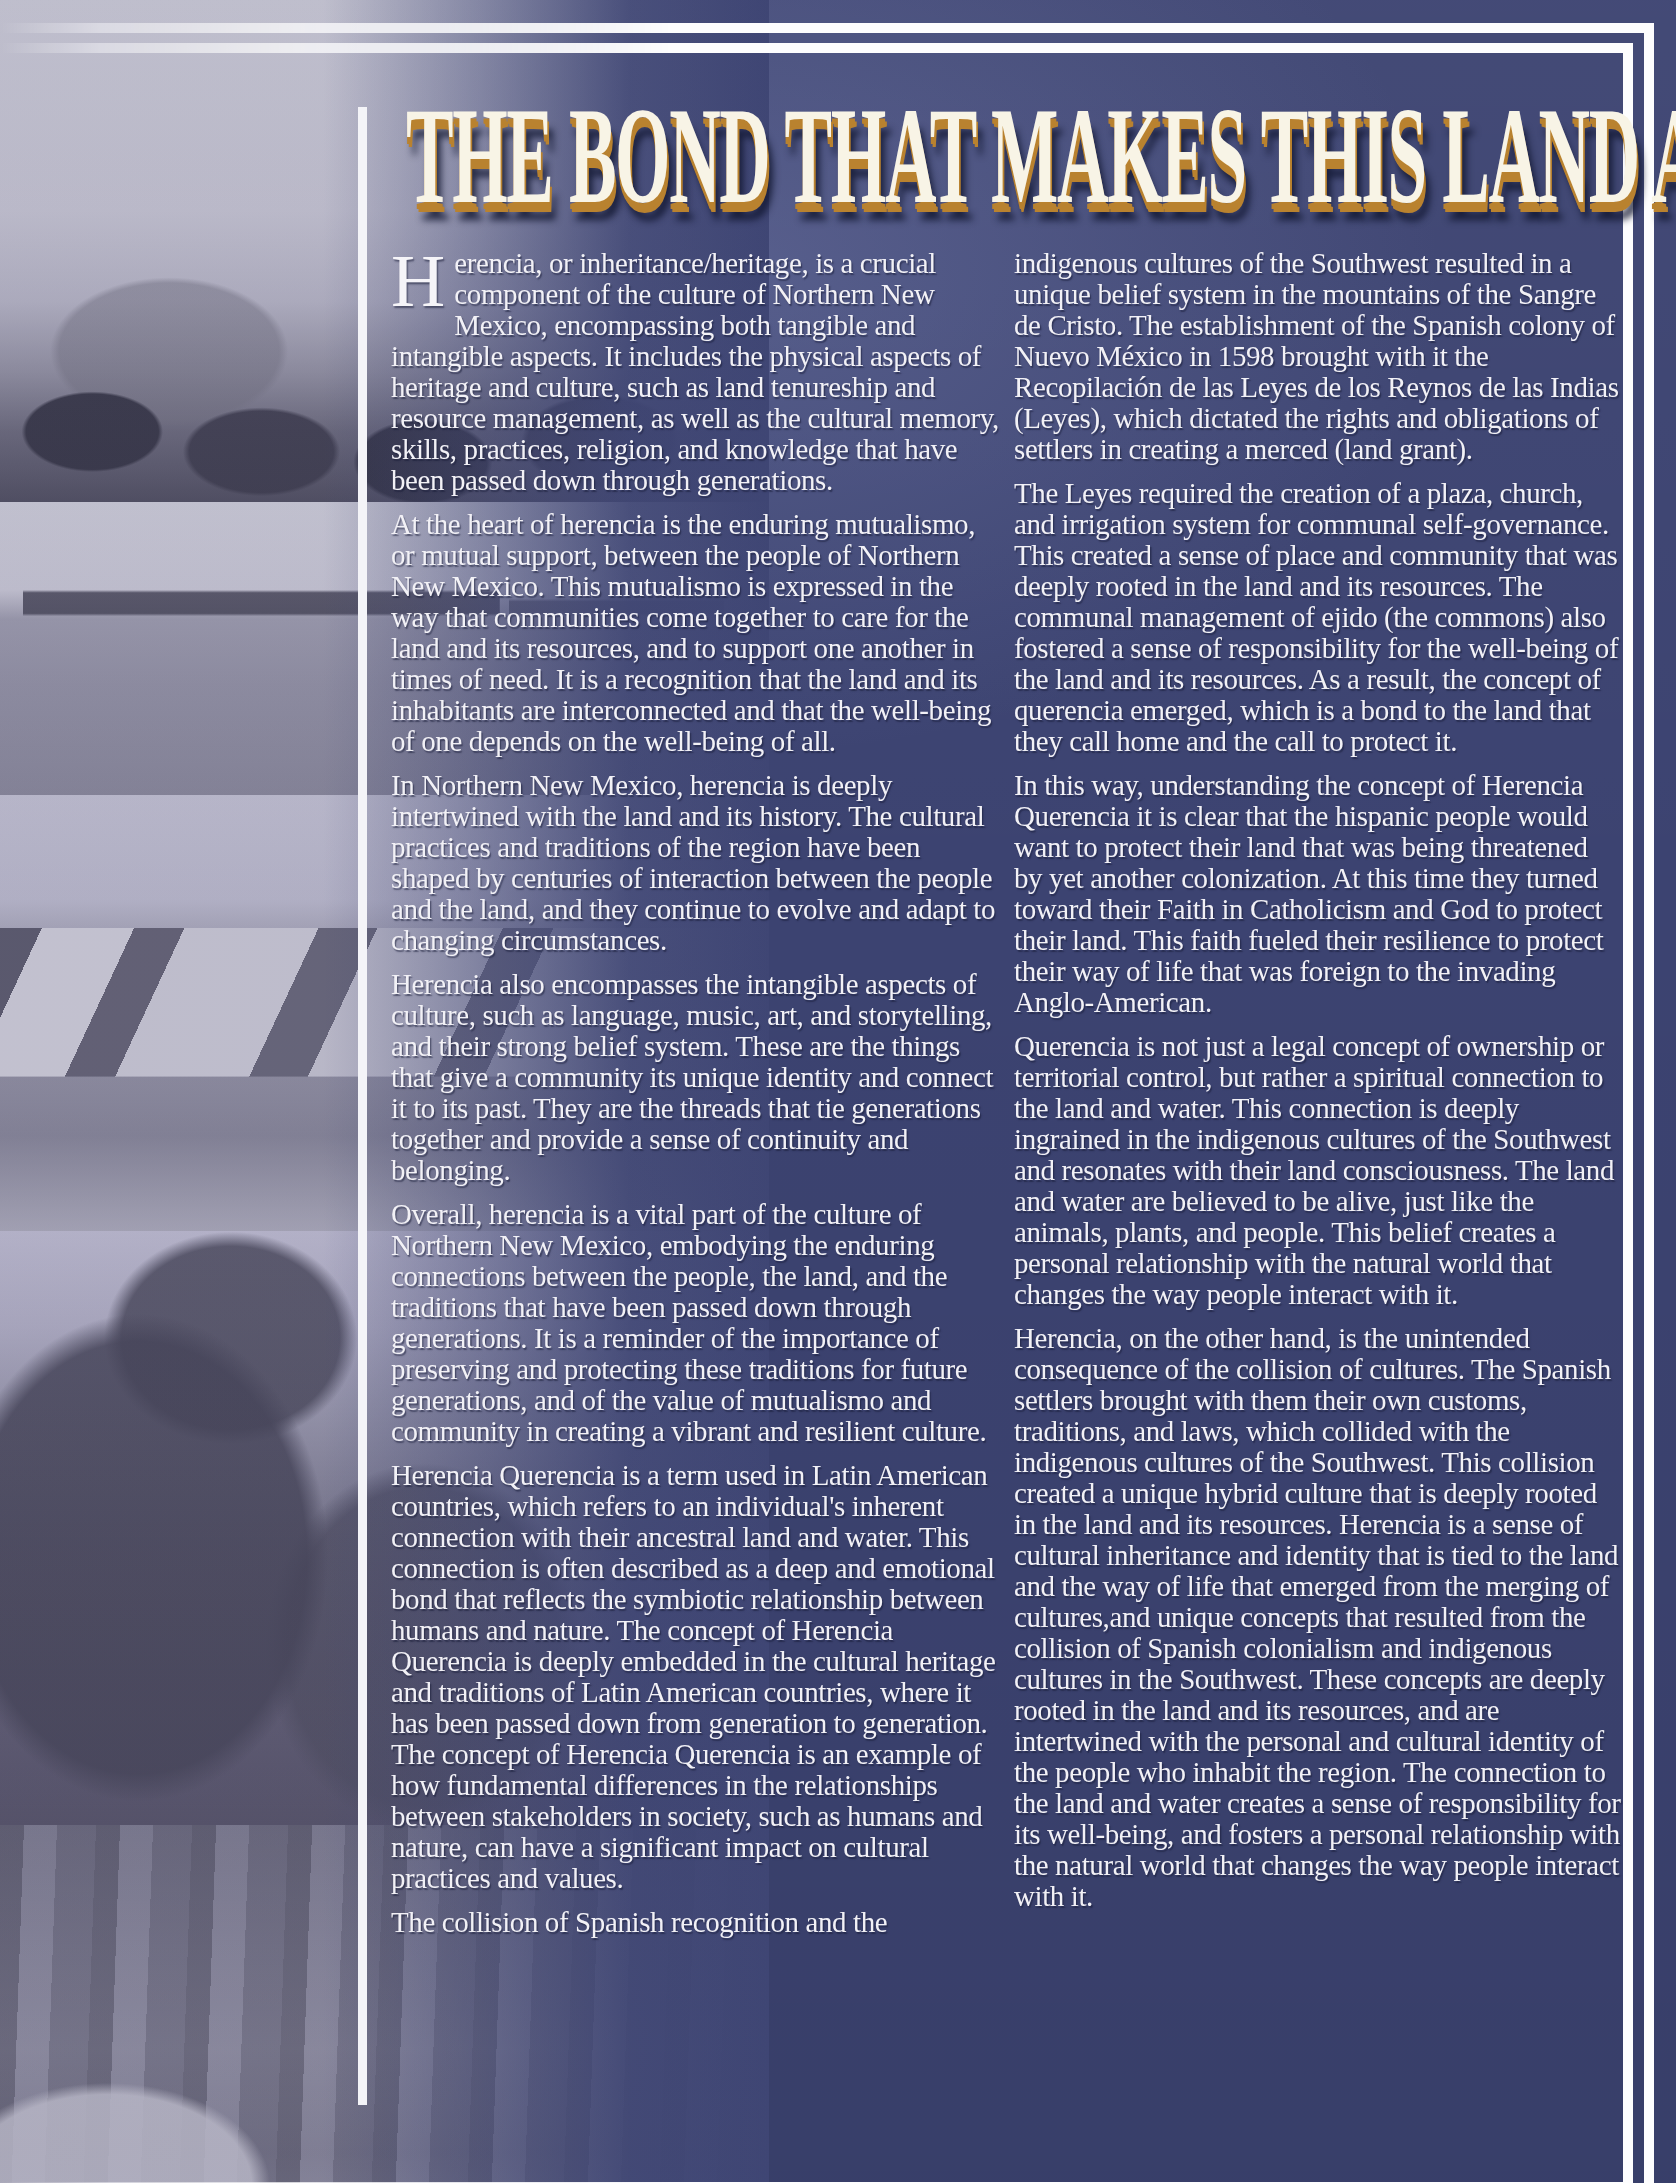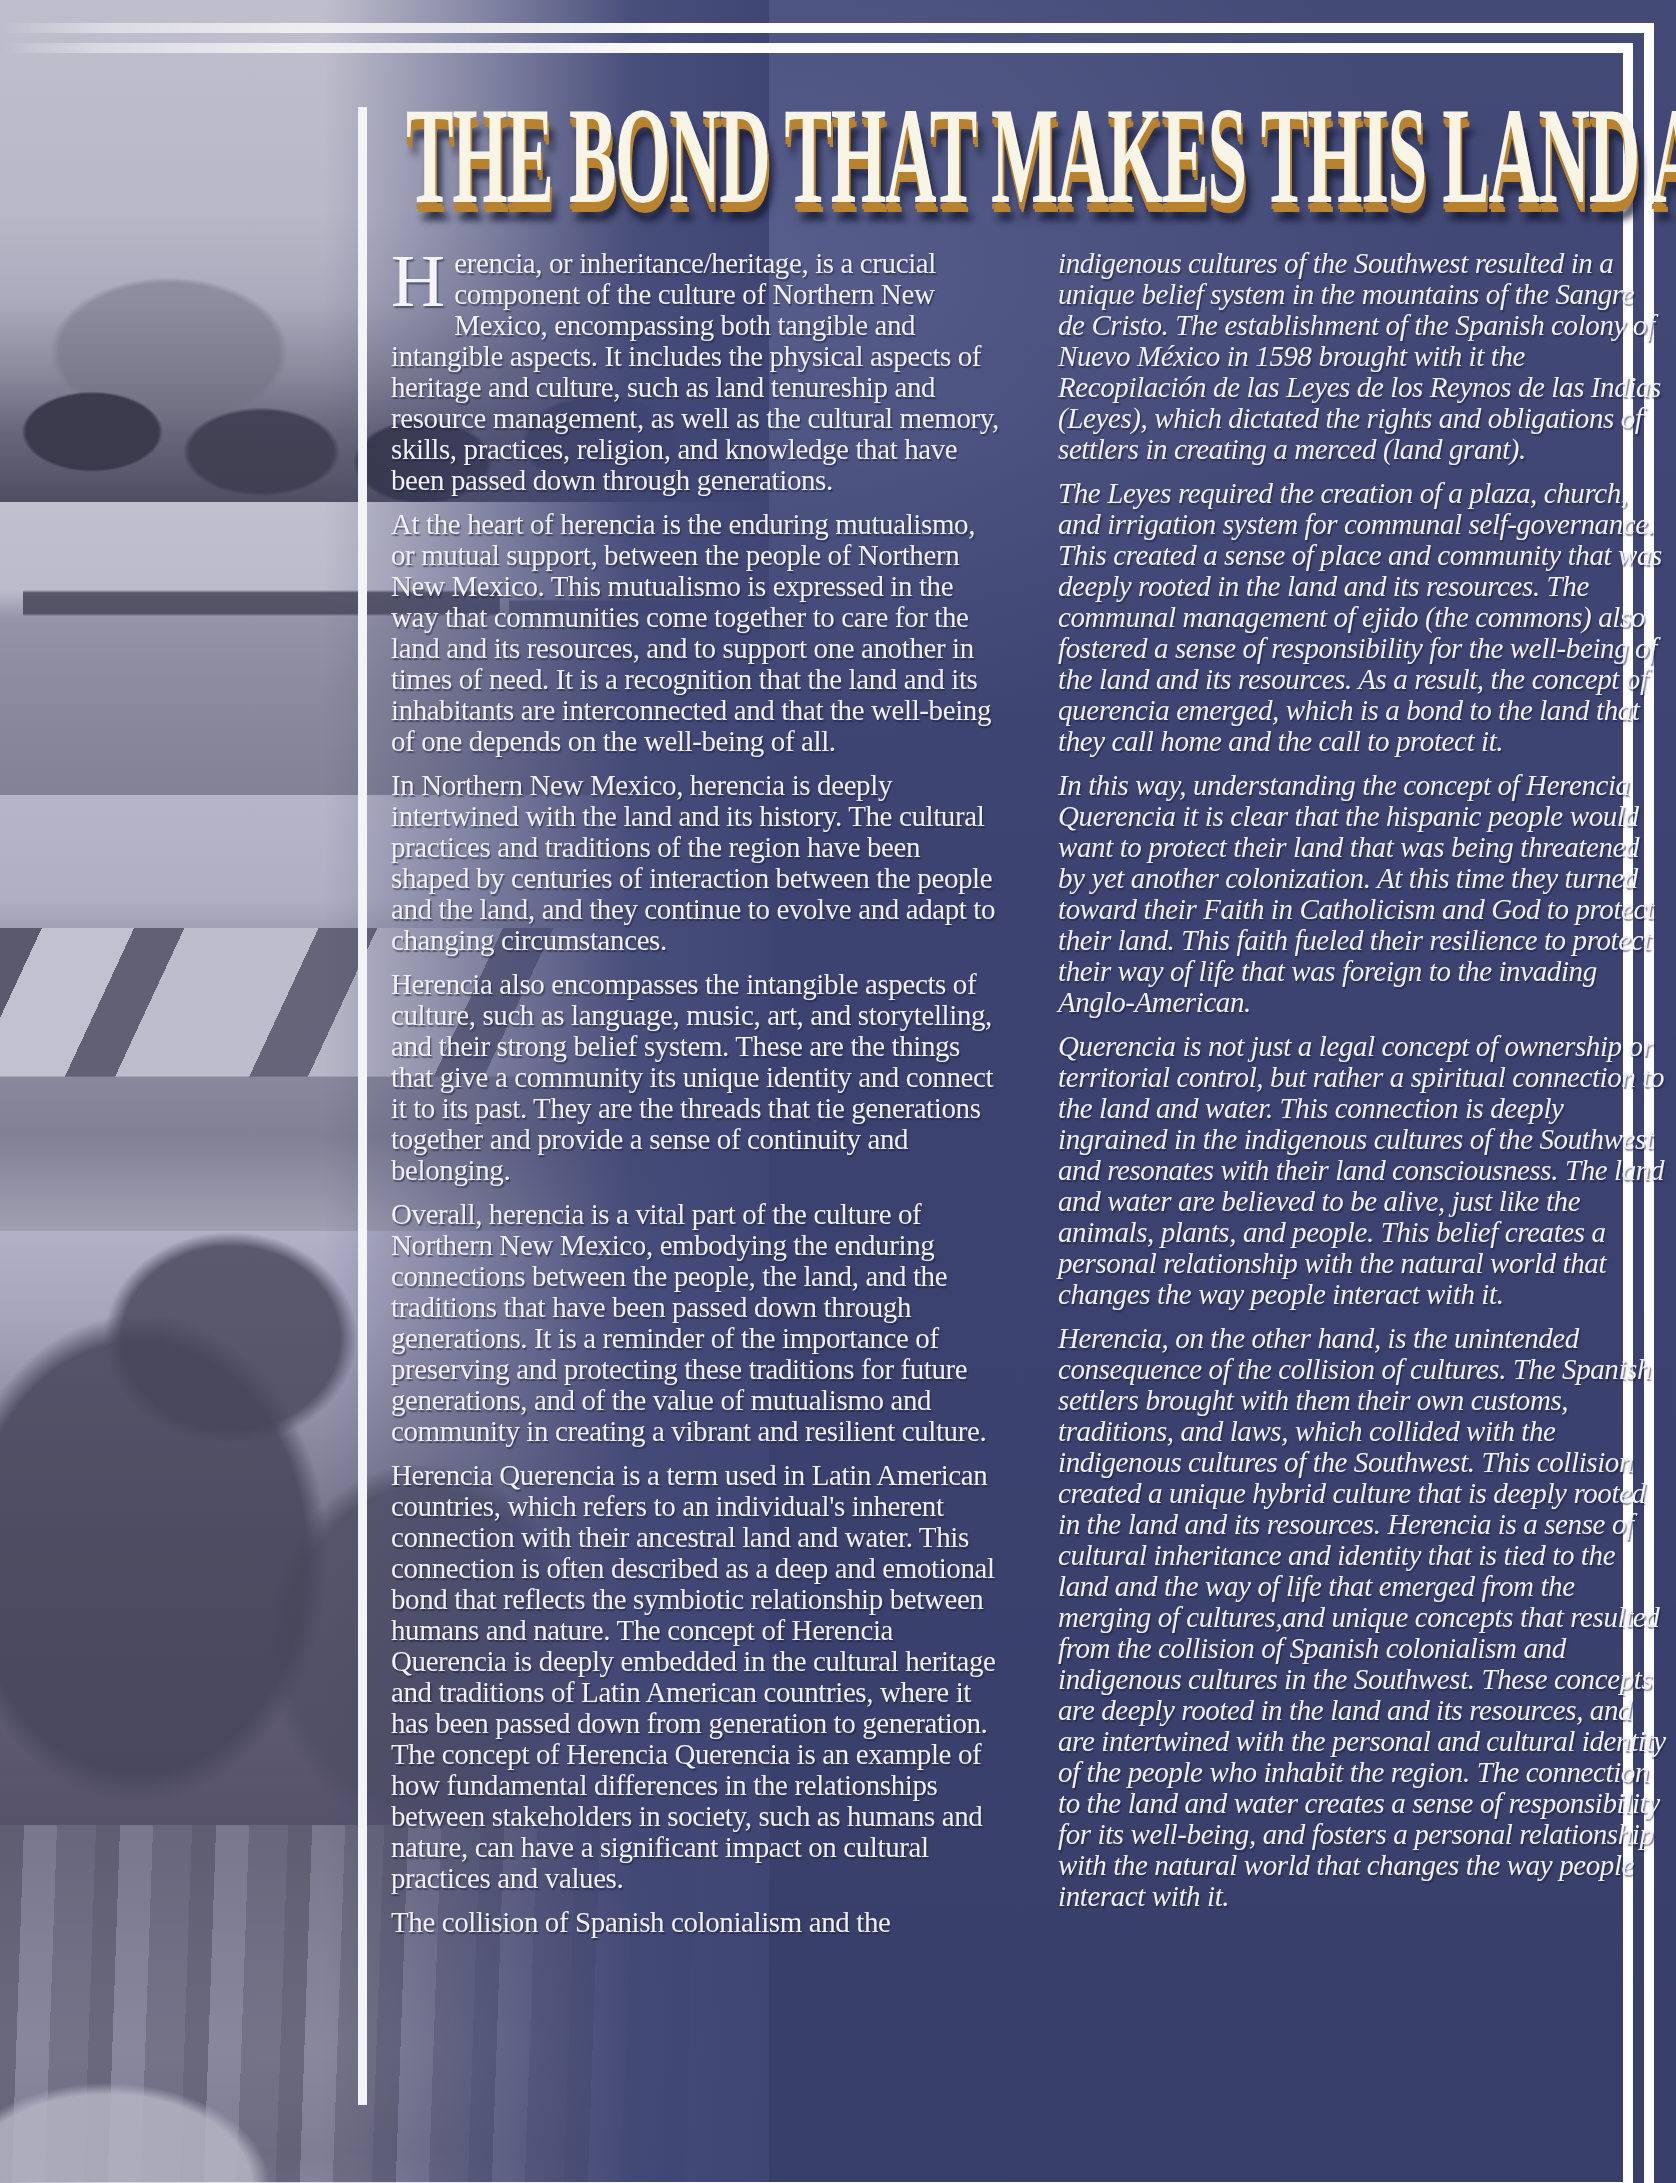--- a/index.html
+++ b/index.html
@@ -85,21 +85,21 @@
     transform:scale(0.82,1.58);transform-origin:left top;
     font-family:"Liberation Serif", serif;font-weight:bold;
     font-size:87px;line-height:87px;letter-spacing:-1.7px;
     color:#f8f4e6;
     text-shadow:0 4.4px 0 #b9822f, 2.2px 6.1px 0 #b9822f, 7px 11.4px 7px rgba(15,20,45,0.8);
   }
 
   
   .col{position:absolute;top:248px;z-index:5;}
   .col-left{left:391px;width:611px;}
-  .col-right{left:1058px;width:608px;font-style:italic;}
+  .col-right{left:1014px;width:608px;}
   .col p{
     margin:0 0 13px 0;
     font-size:29px;line-height:31px;letter-spacing:-0.4px;
     color:#f2f1f6;
     text-shadow:1.3px 1.7px 1.3px rgba(22,26,52,0.55);
     text-align:left;
   }
   .dropcap{
     float:left;
     font-size:75px;line-height:60px;
@@ -131,21 +131,21 @@
 
   <h1 class="title"><span class="title-inner">THE BOND THAT MAKES THIS LAND A HOME</span></h1>
 
   <div class="col col-left">
       <p><span class="dropcap">H</span>erencia, or inheritance/heritage, is a crucial component of the culture of Northern New Mexico, encompassing both tangible and intangible aspects. It includes the physical aspects of heritage and culture, such as land tenureship and resource management, as well as the cultural memory, skills, practices, religion, and knowledge that have been passed down through generations.</p>
       <p>At the heart of herencia is the enduring mutualismo, or mutual support, between the people of Northern New Mexico. This mutualismo is expressed in the way that communities come together to care for the land and its resources, and to support one another in times of need. It is a recognition that the land and its inhabitants are interconnected and that the well-being of one depends on the well-being of all.</p>
       <p>In Northern New Mexico, herencia is deeply intertwined with the land and its history. The cultural practices and traditions of the region have been shaped by centuries of interaction between the people and the land, and they continue to evolve and adapt to changing circumstances.</p>
       <p>Herencia also encompasses the intangible aspects of culture, such as language, music, art, and storytelling, and their strong belief system. These are the things that give a community its unique identity and connect it to its past. They are the threads that tie generations together and provide a sense of continuity and belonging.</p>
       <p>Overall, herencia is a vital part of the culture of Northern New Mexico, embodying the enduring connections between the people, the land, and the traditions that have been passed down through generations. It is a reminder of the importance of preserving and protecting these traditions for future generations, and of the value of mutualismo and community in creating a vibrant and resilient culture.</p>
       <p>Herencia Querencia is a term used in Latin American countries, which refers to an individual's inherent connection with their ancestral land and water. This connection is often described as a deep and emotional bond that reflects the symbiotic relationship between humans and nature. The concept of Herencia Querencia is deeply embedded in the cultural heritage and traditions of Latin American countries, where it has been passed down from generation to generation. The concept of Herencia Querencia is an example of how fundamental differences in the relationships between stakeholders in society, such as humans and nature, can have a significant impact on cultural practices and values.</p>
-      <p>The collision of Spanish colonialism and the</p>
+      <p>The collision of Spanish recognition and the</p>
     </div>
 
   <div class="col col-right">
       <p>indigenous cultures of the Southwest resulted in a unique belief system in the mountains of the Sangre de Cristo. The establishment of the Spanish colony of Nuevo México in 1598 brought with it the Recopilación de las Leyes de los Reynos de las Indias (Leyes), which dictated the rights and obligations of settlers in creating a merced (land grant).</p>
       <p>The Leyes required the creation of a plaza, church, and irrigation system for communal self-governance. This created a sense of place and community that was deeply rooted in the land and its resources. The communal management of ejido (the commons) also fostered a sense of responsibility for the well-being of the land and its resources. As a result, the concept of querencia emerged, which is a bond to the land that they call home and the call to protect it.</p>
       <p>In this way, understanding the concept of Herencia Querencia it is clear that the hispanic people would want to protect their land that was being threatened by yet another colonization. At this time they turned toward their Faith in Catholicism and God to protect their land. This faith fueled their resilience to protect their way of life that was foreign to the invading Anglo-American.</p>
       <p>Querencia is not just a legal concept of ownership or territorial control, but rather a spiritual connection to the land and water. This connection is deeply ingrained in the indigenous cultures of the Southwest and resonates with their land consciousness. The land and water are believed to be alive, just like the animals, plants, and people. This belief creates a personal relationship with the natural world that changes the way people interact with it.</p>
       <p>Herencia, on the other hand, is the unintended consequence of the collision of cultures. The Spanish settlers brought with them their own customs, traditions, and laws, which collided with the indigenous cultures of the Southwest. This collision created a unique hybrid culture that is deeply rooted in the land and its resources. Herencia is a sense of cultural inheritance and identity that is tied to the land and the way of life that emerged from the merging of cultures,and unique concepts that resulted from the collision of Spanish colonialism and indigenous cultures in the Southwest. These concepts are deeply rooted in the land and its resources, and are intertwined with the personal and cultural identity of the people who inhabit the region. The connection to the land and water creates a sense of responsibility for its well-being, and fosters a personal relationship with the natural world that changes the way people interact with it.</p>
     </div>
 

